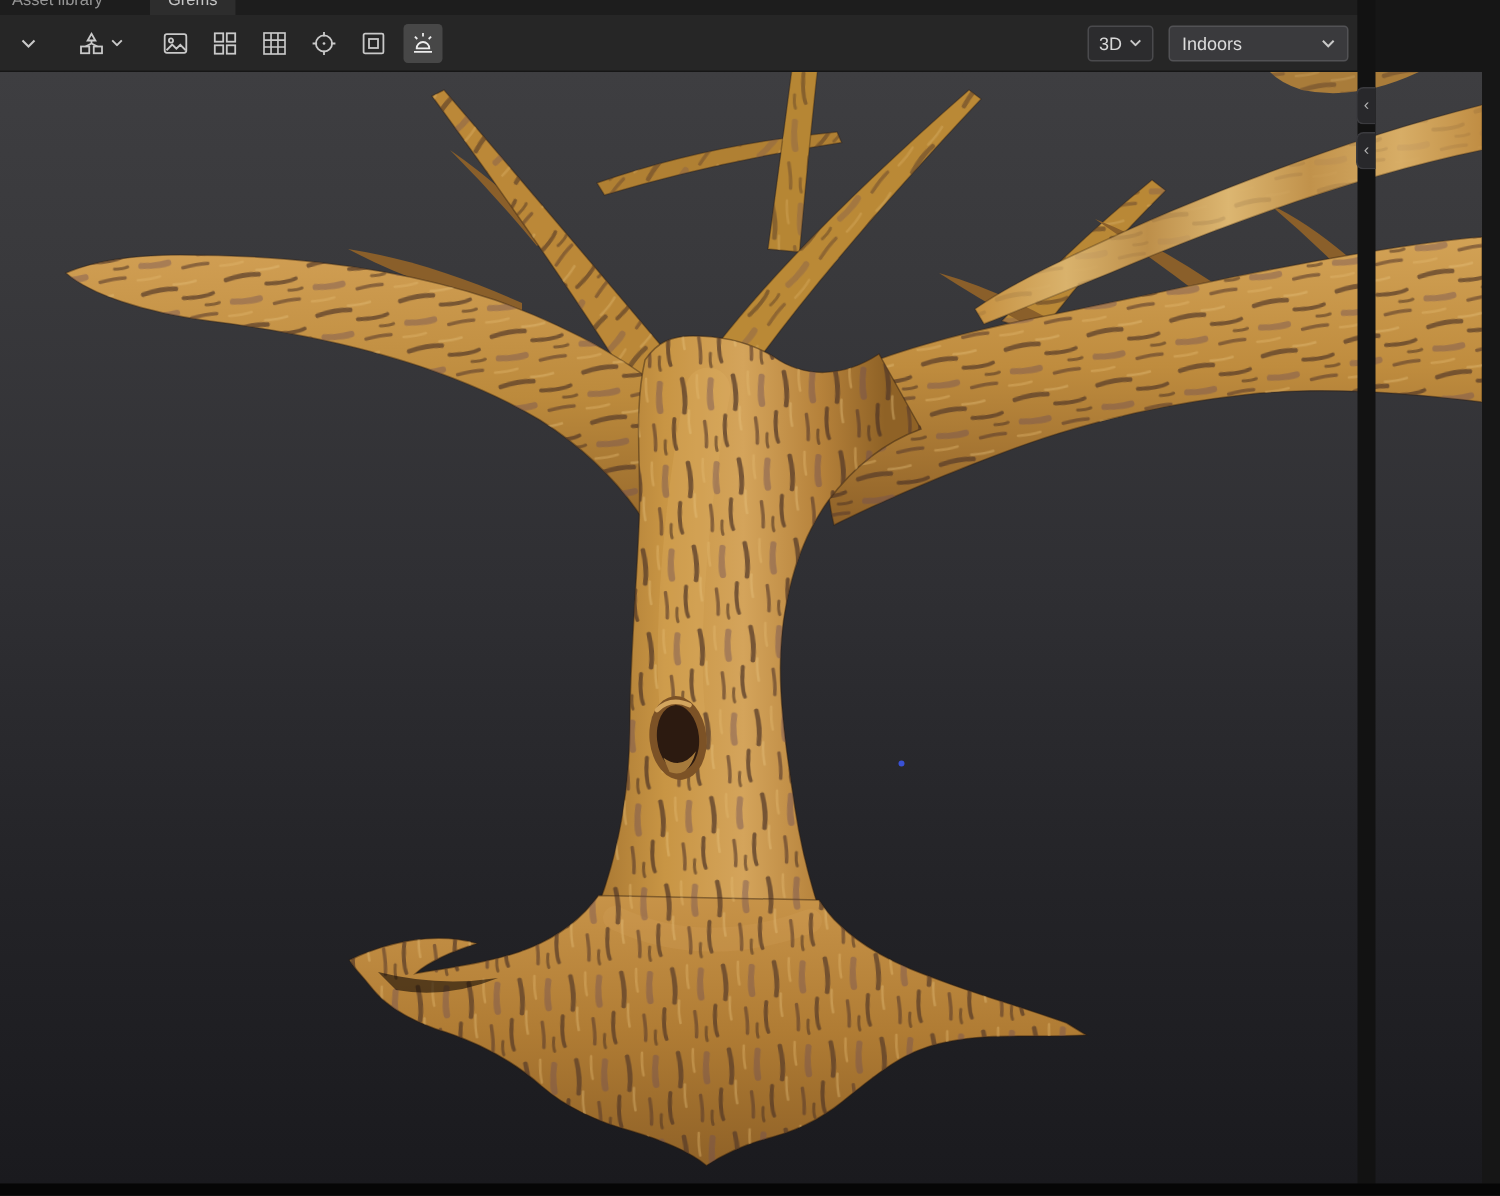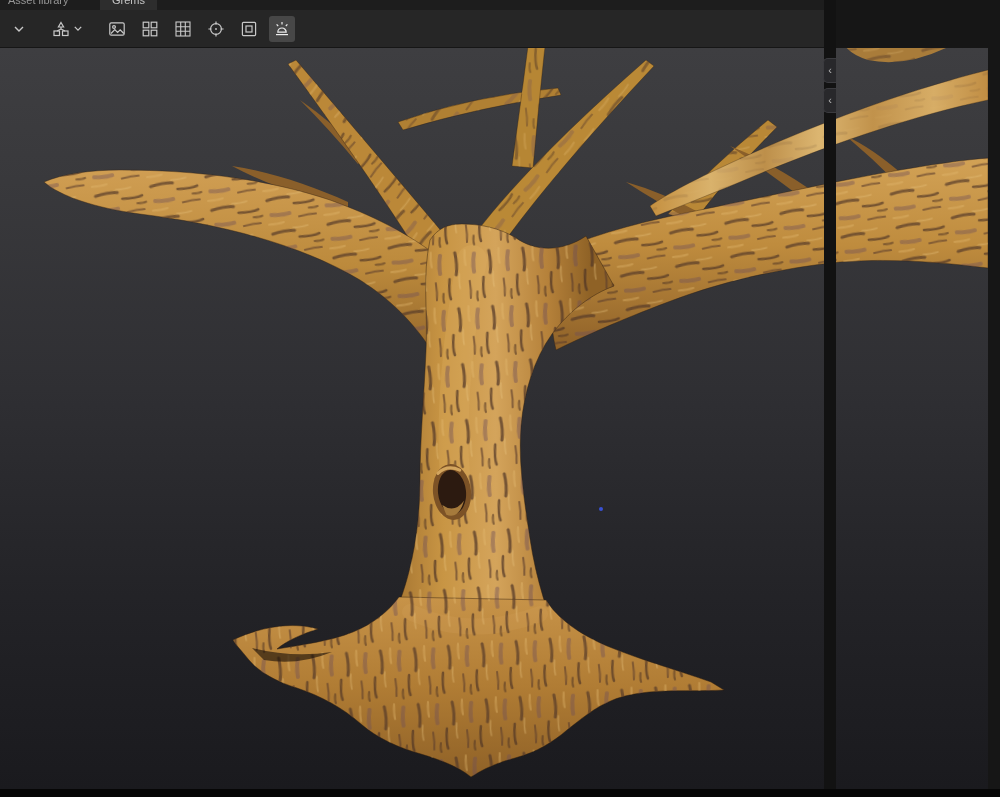--- a/index.html
+++ b/index.html
@@ -2,21 +2,21 @@
 <html><head>
 <meta charset="utf-8">
 <style>
   html,body { margin:0; padding:0; }
   body {
     width:1000px; height:797px; overflow:hidden;
     background:#161616;
     font-family:"Liberation Sans", sans-serif;
     -webkit-font-smoothing:antialiased;
   }
-  .app { position:relative; width:836px; height:797px; }
+  .app { position:relative; width:917px; height:797px; }
 
   
   .tabstrip {
     position:absolute; top:0; left:0; right:12px; height:10px;
     background:#1d1d1d; overflow:hidden;
   }
   .tablabel { position:absolute; top:-6px; font-size:11px; color:#969696; white-space:nowrap; }
   .tablabel.t1 { left:8px; }
   .tablabel.t2 { left:100px; padding:0 12px; background:#2d2d2d; color:#c6c6c6; height:16px; }
 
@@ -140,20 +140,34 @@
       </button>
       <button class="tb-btn active">
         <svg width="18" height="18" viewBox="0 0 18 18" fill="none" stroke="#ededed" stroke-width="1.2">
           <path d="M4.8 12.2a4.2 4.2 0 0 1 8.4 0z"></path>
           <path d="M3 14.6h12"></path>
           <path d="M9 2v2.4M3.6 4.4L5.2 6M14.4 4.4L12.8 6"></path>
         </svg>
       </button>
     </div>
 
+    <div class="tb-right">
+      <button class="mode-dd">
+        <span>3D</span>
+        <svg width="8" height="5" viewBox="0 0 10 6" fill="none" stroke="#c9c9c9" stroke-width="1.6">
+            <path d="M1 1l4 4 4-4"></path>
+          </svg>
+      </button>
+      <div class="env-select">
+        <span>Indoors</span>
+        <svg width="9" height="6" viewBox="0 0 10 6" fill="none" stroke="#c9c9c9" stroke-width="1.5">
+            <path d="M1 1l4 4 4-4"></path>
+          </svg>
+      </div>
+    </div>
   </div>
 
   <div class="viewport">
     <svg class="scene" viewBox="0 48 988 741" width="988" height="741">
       <defs>
         <linearGradient id="gTrunk" x1="380" y1="0" x2="590" y2="0" gradientUnits="userSpaceOnUse">
           <stop offset="0" stop-color="#9c6c2c"></stop>
             <stop offset="0.3" stop-color="#c89544"></stop>
           <stop offset="0.55" stop-color="#d4a45b"></stop>
             <stop offset="0.8" stop-color="#b5813a"></stop>

